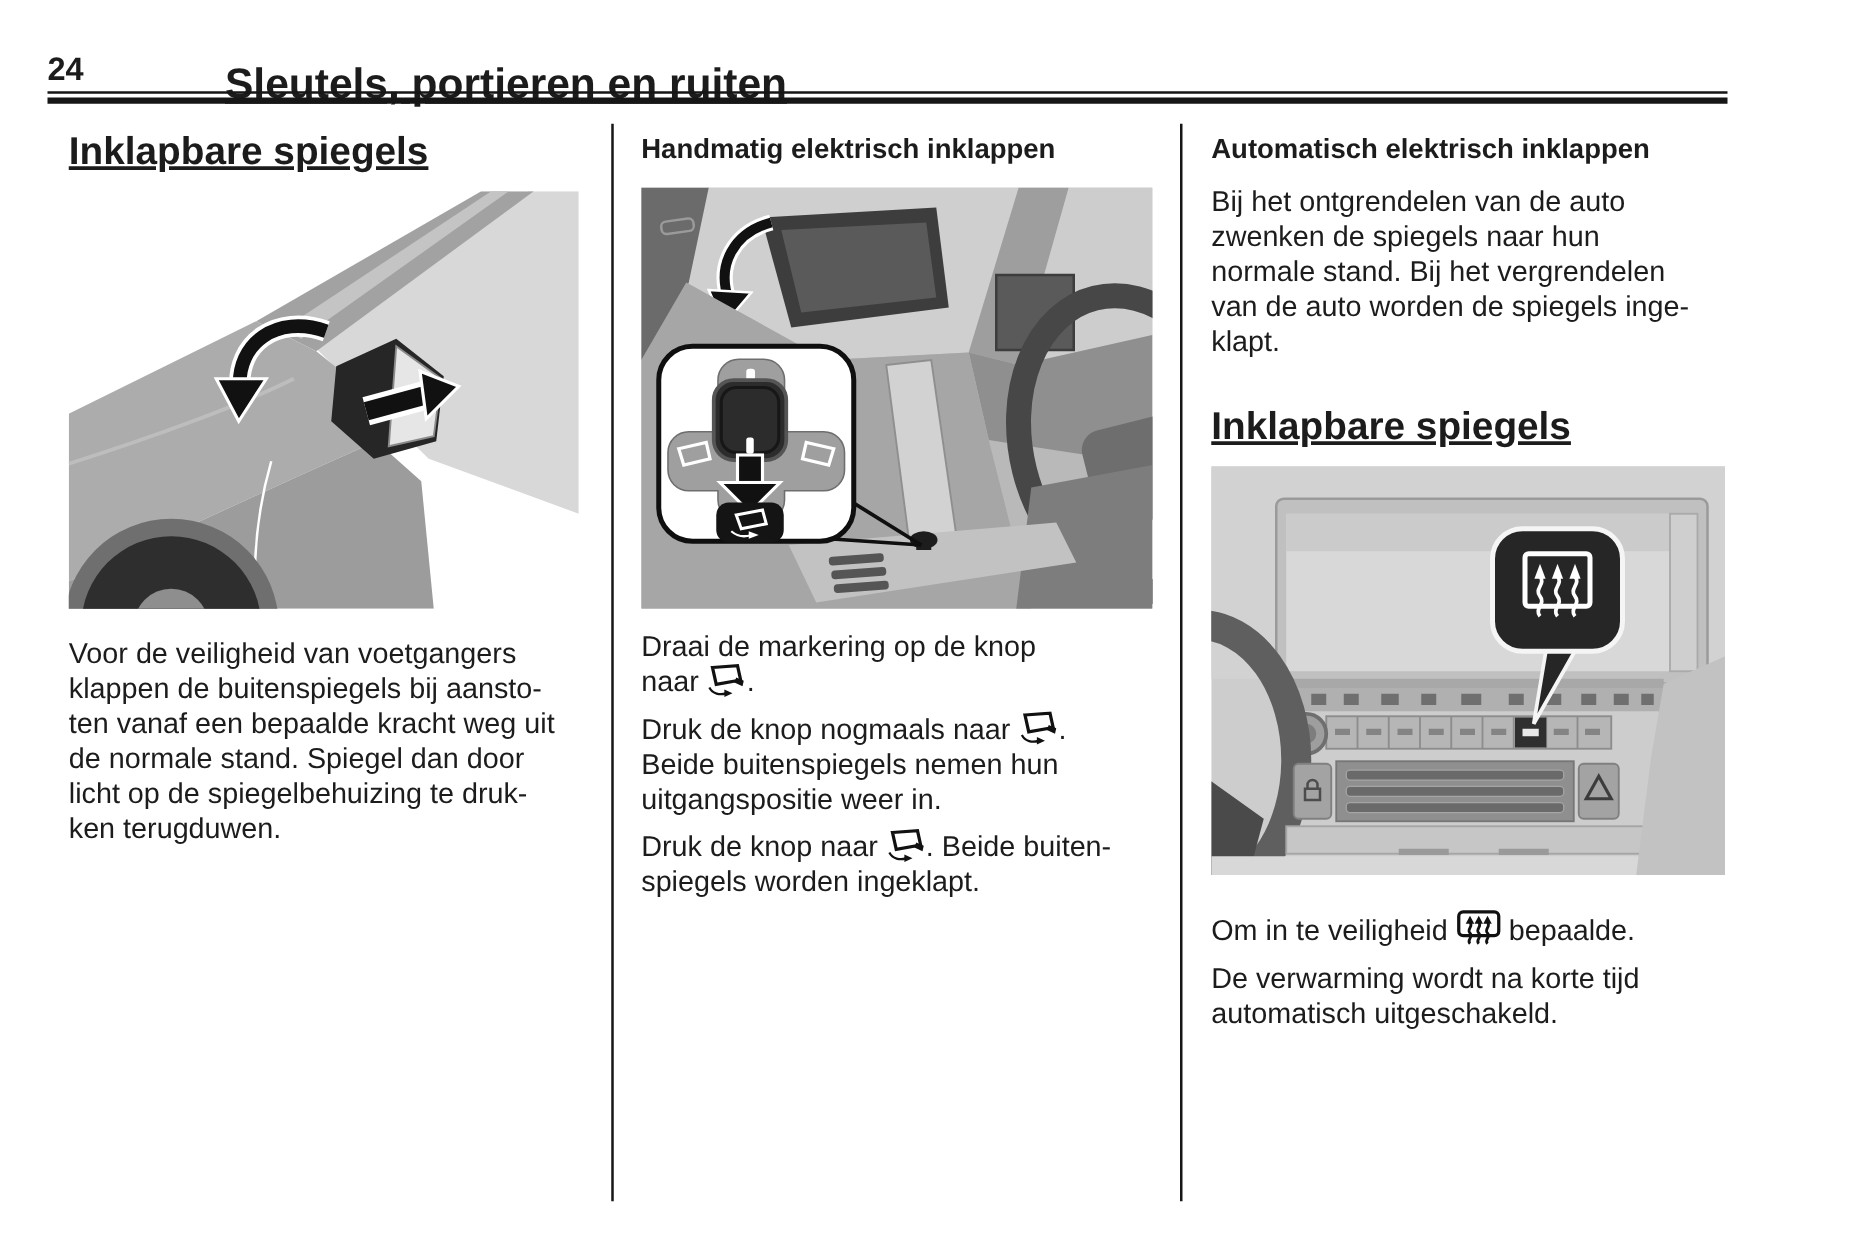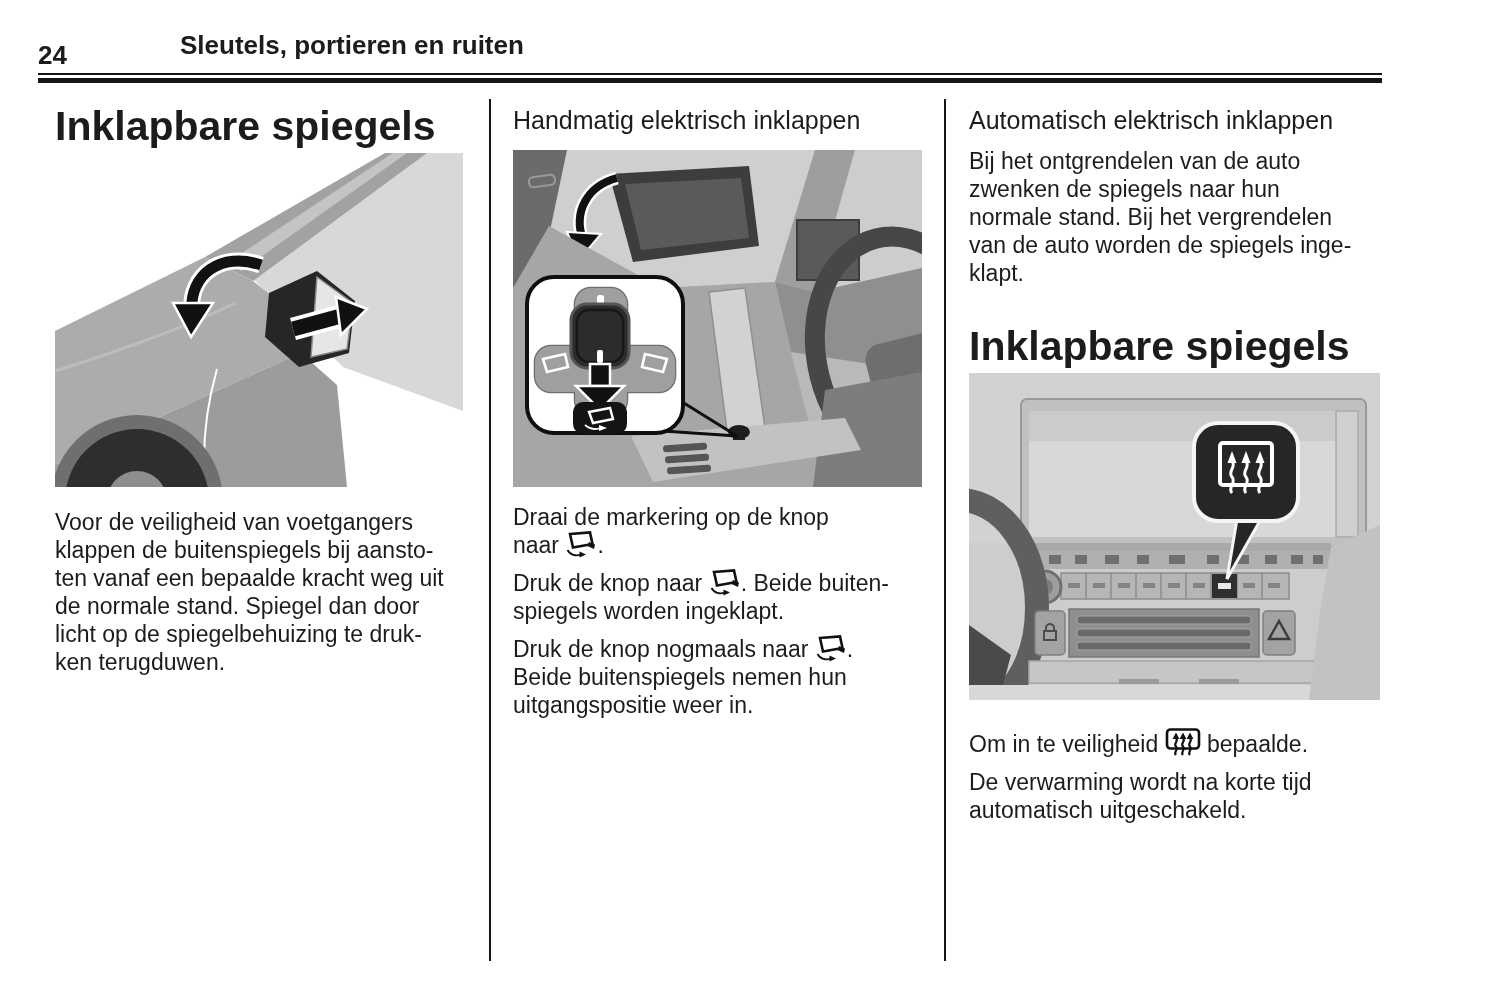--- a/index.html
+++ b/index.html
@@ -1,25 +1,25 @@
 <!DOCTYPE html>
 <html><head>
 <meta charset="utf-8">
 <style>
   html,body{margin:0;padding:0;background:#fff;}
   #page{position:relative;width:1474px;height:1000px;background:#fff;overflow:hidden;
         font-family:"Liberation Sans", sans-serif;color:#1c1c1c;}
   .hdr-num{position:absolute;left:38px;top:40px;font-size:26px;font-weight:bold;}
-  .hdr-title{position:absolute;left:180px;top:30px;font-size:26px;font-weight:bold;}
+  .hdr-title{position:absolute;left:180px;top:48px;font-size:34px;font-weight:bold;text-decoration:underline;}
   .rule-thin{position:absolute;left:38px;top:73px;width:1344px;height:2px;background:#161616;}
   .rule-thick{position:absolute;left:38px;top:78px;width:1344px;height:5px;background:#161616;}
   .vdiv{position:absolute;top:99px;width:2px;height:862px;background:#161616;}
   #vdiv1{left:489px;} #vdiv2{left:944px;}
-  .h1{position:absolute;font-size:41px;font-weight:bold;letter-spacing:0;}
-  .h2{position:absolute;font-size:25px;font-weight:normal;white-space:nowrap;}
+  .h1{position:absolute;font-size:31px;font-weight:bold;letter-spacing:0;text-decoration:underline;}
+  .h2{position:absolute;font-size:22px;font-weight:bold;white-space:nowrap;}
   .body{font-size:23px;line-height:28px;white-space:pre-line;margin:0 0 10px 0;}
   .tblock{position:absolute;width:418px;}
   .fig{position:absolute;display:block;}
   .ic{display:inline-block;vertical-align:-5px;}
   .ic svg{display:block;}
 </style>
 </head>
 <body>
 
 <div id="page">
@@ -146,35 +146,35 @@
   </svg>
 
   <div class="tblock" style="left:513px;top:503px;">
     <p class="body"><span>Draai de markering op de knop
 naar </span><span class="ic"><svg width="32" height="27" viewBox="0 0 32 27">
             <path d="M5,3 L25,1.5 L27.5,13 L8,16.5 Z" fill="#fff" stroke="#111" stroke-width="2.6"></path>
             <polygon points="24,11 30,13.5 29,18 22.5,15" fill="#111"></polygon>
             <path d="M2.5,19 C5,24 11,25.5 16,23.5" stroke="#111" stroke-width="1.8" fill="none"></path>
             <polygon points="14.5,20.5 21,23.5 14.5,26.5" fill="#111"></polygon>
           </svg></span><span>.</span></p>
-    <p class="body"><span>Druk de knop naar </span><span class="ic"><svg width="32" height="27" viewBox="0 0 32 27">
-            <path d="M5,3 L25,1.5 L27.5,13 L8,16.5 Z" fill="#fff" stroke="#111" stroke-width="2.6"></path>
-            <polygon points="24,11 30,13.5 29,18 22.5,15" fill="#111"></polygon>
-            <path d="M2.5,19 C5,24 11,25.5 16,23.5" stroke="#111" stroke-width="1.8" fill="none"></path>
-            <polygon points="14.5,20.5 21,23.5 14.5,26.5" fill="#111"></polygon>
-          </svg></span><span>. Beide buiten-
-spiegels worden ingeklapt.</span></p>
     <p class="body"><span>Druk de knop nogmaals naar </span><span class="ic"><svg width="32" height="27" viewBox="0 0 32 27">
             <path d="M5,3 L25,1.5 L27.5,13 L8,16.5 Z" fill="#fff" stroke="#111" stroke-width="2.6"></path>
             <polygon points="24,11 30,13.5 29,18 22.5,15" fill="#111"></polygon>
             <path d="M2.5,19 C5,24 11,25.5 16,23.5" stroke="#111" stroke-width="1.8" fill="none"></path>
             <polygon points="14.5,20.5 21,23.5 14.5,26.5" fill="#111"></polygon>
           </svg></span><span>.
 Beide buitenspiegels nemen hun
 uitgangspositie weer in.</span></p>
+    <p class="body"><span>Druk de knop naar </span><span class="ic"><svg width="32" height="27" viewBox="0 0 32 27">
+            <path d="M5,3 L25,1.5 L27.5,13 L8,16.5 Z" fill="#fff" stroke="#111" stroke-width="2.6"></path>
+            <polygon points="24,11 30,13.5 29,18 22.5,15" fill="#111"></polygon>
+            <path d="M2.5,19 C5,24 11,25.5 16,23.5" stroke="#111" stroke-width="1.8" fill="none"></path>
+            <polygon points="14.5,20.5 21,23.5 14.5,26.5" fill="#111"></polygon>
+          </svg></span><span>. Beide buiten-
+spiegels worden ingeklapt.</span></p>
   </div>
 
   <div class="h2" style="left:969px;top:106px;text-align:right;">Automatisch elektrisch inklappen</div>
 
   <div class="tblock" style="left:969px;top:147px;">
     <p class="body">Bij het ontgrendelen van de auto
 zwenken de spiegels naar hun
 normale stand. Bij het vergrendelen
 van de auto worden de spiegels inge-
 klapt.</p>

